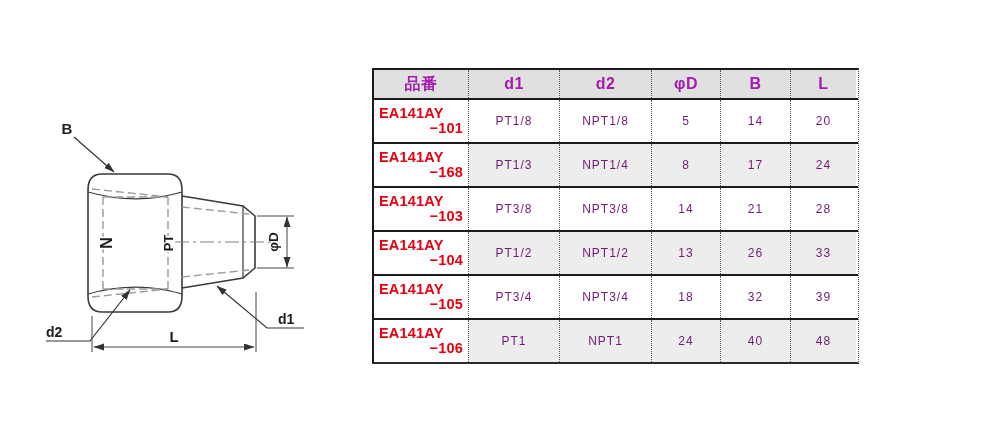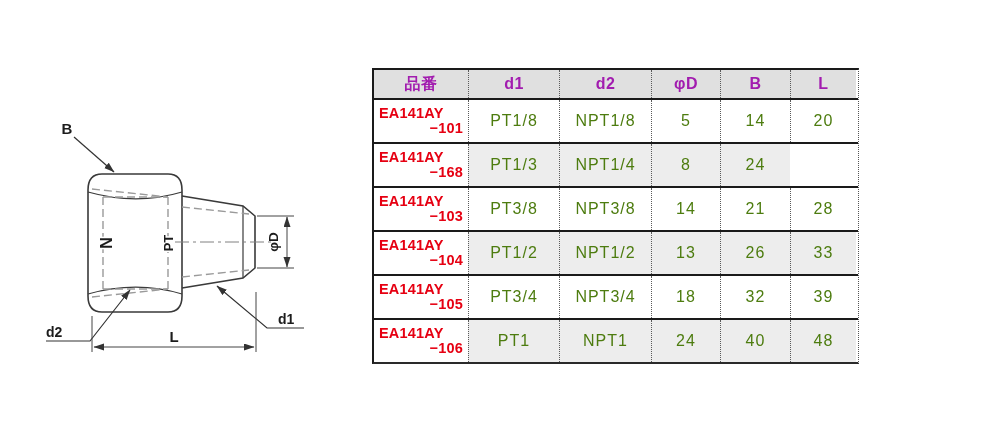--- a/index.html
+++ b/index.html
@@ -10,21 +10,21 @@
   
   .spec-table{position:absolute;left:372px;top:68px;width:484px;
     border-left:2.5px solid #1a1a1a;border-top:2.5px solid #1a1a1a;
     border-bottom:2.5px solid #2a2a2a;border-right:1.5px dotted #555;}
   .trow{display:grid;grid-template-columns:94px 91px 92px 69px 70px 66px;height:42px;}
   .trow.head{height:28px;}
   .trow + .trow{border-top:2.5px solid #1a1a1a;}
   .cell{display:flex;align-items:center;justify-content:center;overflow:hidden;background:#fff;}
   .cell + .cell{border-left:1.5px dotted #5a5a5a;}
   .hcell{background:#e0e0e0;font-size:16px;font-weight:700;color:#a21caf;letter-spacing:.5px;}
-  .val{font-size:16px;color:#4d7c0f;letter-spacing:1px;}
+  .val{font-size:12px;color:#701a75;letter-spacing:1px;}
   .trow:nth-child(odd):not(.head) .val{background:#ededed;}
   .part{flex-direction:column;align-items:stretch;justify-content:center;padding:0 5px;background:#fff;}
   .part .p1{display:block;text-align:left;font-size:14.5px;font-weight:700;color:#e60012;line-height:15px;letter-spacing:.2px;}
   .part .p2{display:block;text-align:right;font-size:14.5px;font-weight:700;color:#e60012;line-height:15px;letter-spacing:.2px;}
 </style>
 </head>
 <body>
 
 <div id="canvas">
 
@@ -116,20 +116,21 @@
     </div>
 
     <div class="trow">
       <div class="cell part">
         <span class="p1">EA141AY</span>
         <span class="p2">−168</span>
       </div>
       <div class="cell val">PT1/3</div>
       <div class="cell val">NPT1/4</div>
       <div class="cell val">8</div>
+      <div class="cell val">17</div>
       <div class="cell val">24</div>
     </div>
 
     <div class="trow">
       <div class="cell part">
         <span class="p1">EA141AY</span>
         <span class="p2">−103</span>
       </div>
       <div class="cell val">PT3/8</div>
       <div class="cell val">NPT3/8</div>

